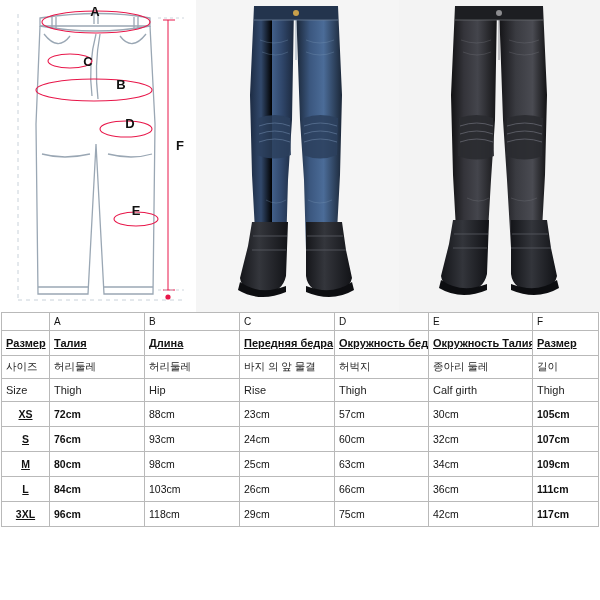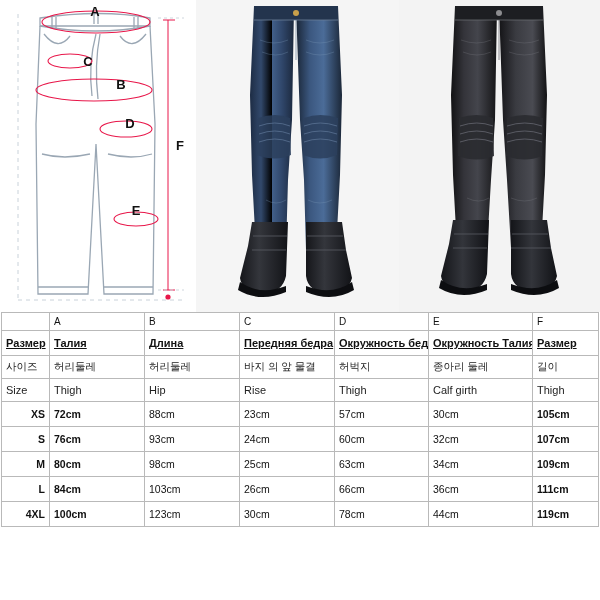--- a/index.html
+++ b/index.html
@@ -100,21 +100,22 @@
     font-size: 11px;
     color: #222;
     height: 22px;
   }
   tr.data-row td {
     height: 24px;
   }
   td.sz {
     font-weight: bold;
     font-size: 12px;
-    text-align: right;
+    text-align: center;
+    text-decoration: underline;
   }
   td.bold-val {
     font-weight: bold;
     font-size: 12px;
   }
   td.plain-val {
     font-size: 11px;
   }
   td.f-val {
     font-weight: bold;
@@ -404,26 +405,26 @@
         <tr class="data-row">
           <td class="sz">L</td>
           <td class="bold-val">84cm</td>
           <td class="plain-val">103cm</td>
           <td class="plain-val">26cm</td>
           <td class="plain-val">66cm</td>
           <td class="plain-val">36cm</td>
           <td class="f-val">111cm</td>
         </tr>
         <tr class="data-row">
-          <td class="sz">4XL</td>
-          <td class="bold-val">100cm</td>
-          <td class="plain-val">123cm</td>
-          <td class="plain-val">30cm</td>
-          <td class="plain-val">78cm</td>
-          <td class="plain-val">44cm</td>
-          <td class="f-val">119cm</td>
+          <td class="sz">3XL</td>
+          <td class="bold-val">96cm</td>
+          <td class="plain-val">118cm</td>
+          <td class="plain-val">29cm</td>
+          <td class="plain-val">75cm</td>
+          <td class="plain-val">42cm</td>
+          <td class="f-val">117cm</td>
         </tr>
 
       </tbody>
     </table>
   </div>
 
 </div>
 
 </body></html>

